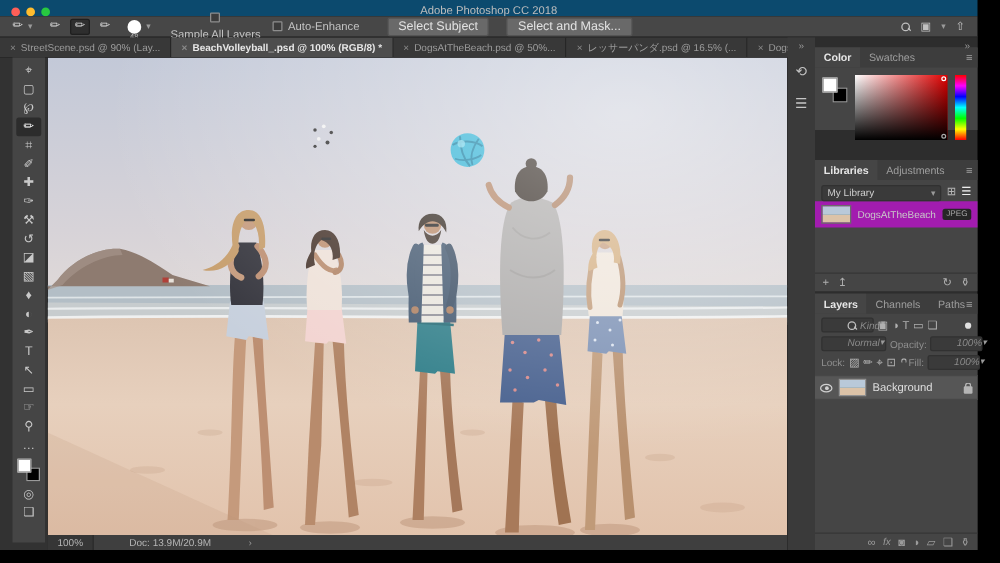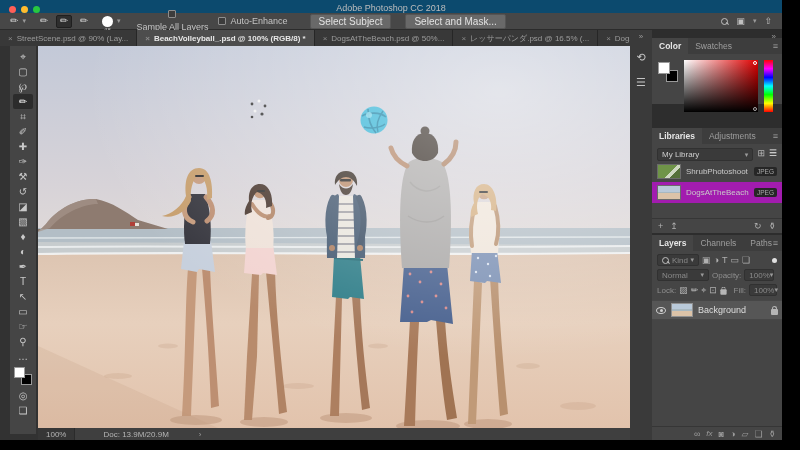--- a/index.html
+++ b/index.html
@@ -78,21 +78,21 @@
   .libitem.sel{background:#a21caf;}
   .thumb{width:24px;height:15px;border:1px solid #6b6b6b;flex:none;}
   .thumb.shrub{background:linear-gradient(135deg,#6f9448 0 55%,#cfd8c2 55% 70%,#55703a 70%);}
   .thumb.beach,.laythumb{background:linear-gradient(to bottom,#b9c9d9 0 45%,#a8b8c0 45% 55%,#dcc3a8 55%);}
   .badge{margin-left:auto;background:#262626;color:#a8a8a8;font-size:6.5px;padding:0 3px;border-radius:2px;line-height:9px;}
   .libfoot{position:absolute;bottom:0;left:0;right:0;height:15px;border-top:1px solid #363636;display:flex;align-items:center;gap:7px;padding:0 6px;color:#b0b0b0;font-size:9px;}
   .libfoot .grow{flex:1;}
 
   
   .lrow{display:flex;align-items:center;gap:3px;margin:3px 5px 0 5px;font-size:8px;color:#8f8f8f;}
-  .lfield{background:#3a3a3a;border:1px solid #313131;border-radius:2px;height:12px;display:flex;align-items:center;justify-content:space-between;padding:0 4px;color:#8a8a8a;}
+  .lfield{background:#3a3a3a;border:1px solid #313131;border-radius:2px;height:12px;display:flex;justify-content:space-between;padding:0 20px;color:#8a8a8a;font-style:italic;}
   .licon{color:#b0b0b0;font-size:9px;line-height:1;}
   .layer{display:flex;align-items:center;gap:5px;height:20px;margin-top:4px;background:#565656;border-top:1px solid #474747;border-bottom:1px solid #474747;padding:0 4px;font-size:9px;color:#dedede;}
   .eye{position:relative;width:10px;height:7px;border:1px solid #cfcfcf;border-radius:50%;}
   .eye::after{content:"";position:absolute;left:3px;top:1.5px;width:3px;height:3px;background:#cfcfcf;border-radius:50%;}
   .laythumb{width:22px;height:14px;border:1px solid #919191;}
   .lockicon{position:relative;width:7px;height:6px;background:#b5b5b5;border-radius:1px;margin-top:3px;}
   .lockicon::before{content:"";position:absolute;left:1px;top:-3px;width:3px;height:3px;border:1px solid #b5b5b5;border-bottom:none;border-radius:3px 3px 0 0;}
   .layfoot{position:absolute;bottom:0;left:0;right:0;height:14px;border-top:1px solid #363636;display:flex;align-items:center;justify-content:flex-end;gap:6px;padding:0 6px;color:#9b9b9b;font-size:9px;}
   .fx{font-style:italic;font-size:8px;}
   .reddot{width:5px;height:5px;border-radius:50%;background:#e0e0e0;margin-left:auto;}
@@ -411,25 +411,20 @@
         <span class="pmenu">≡</span>
       </div>
       <div class="librow">
         <div class="libselect">
           <span>My Library</span>
           <span class="mini-chev">▾</span>
         </div>
         <span class="viewicon">⊞</span>
         <span class="viewicon on">☰</span>
       </div>
-      <div class="libitem">
-        <span class="thumb shrub"></span>
-        <span>ShrubPhotoshoot</span>
-        <span class="badge">JPEG</span>
-      </div>
       <div class="libitem sel">
         <span class="thumb beach"></span>
         <span>DogsAtTheBeach</span>
         <span class="badge">JPEG</span>
       </div>
       <div class="libfoot">
         <span>+</span>
         <span>↥</span>
         <span class="grow"></span>
         <span>↻</span>

